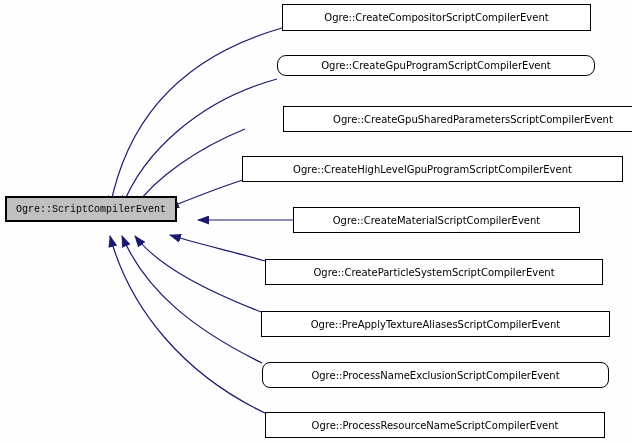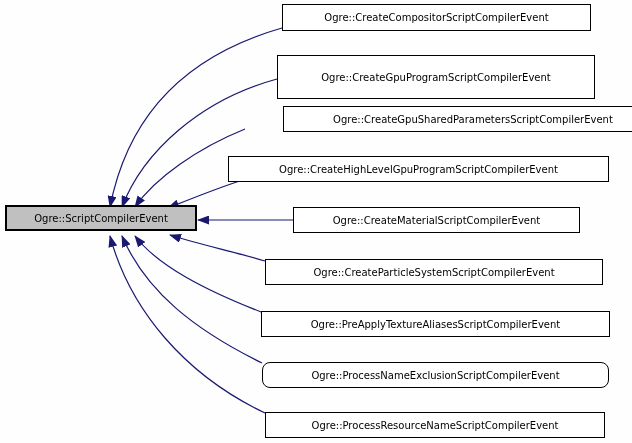--- a/index.html
+++ b/index.html
@@ -67,29 +67,29 @@
     <path class="edge" d="M 277,79 C 200,100 143,152 122,207" marker-end="url(#arrowhead)"></path>
     <path class="edge" d="M 245,129 C 198,148 155,178 135,207" marker-end="url(#arrowhead)"></path>
     <path class="edge" d="M 246,179 C 220,187 193,198 168,208" marker-end="url(#arrowhead)"></path>
     <path class="edge" d="M 293,220 L 198,220" marker-end="url(#arrowhead)"></path>
     <path class="edge" d="M 265,261 C 235,252 198,244 170,235" marker-end="url(#arrowhead)"></path>
     <path class="edge" d="M 261,312 C 205,290 158,266 135,236" marker-end="url(#arrowhead)"></path>
     <path class="edge" d="M 262,363 C 195,330 146,292 122,236" marker-end="url(#arrowhead)"></path>
     <path class="edge" d="M 265,413 C 185,375 130,310 110,236" marker-end="url(#arrowhead)"></path>
   </svg>
 
-  <div class="node base" style="left:5px;top:205px;width:192px;height:26px;">Ogre::ScriptCompilerEvent</div>
+  <div class="node base" style="left:5px;top:196px;width:172px;height:26px;font-family:Liberation Mono, monospace;">Ogre::ScriptCompilerEvent</div>
 
   <div class="node" style="left:282px;top:4px;width:309px;height:27px;">Ogre::CreateCompositorScriptCompilerEvent</div>
 
-  <div class="node" style="left:277px;top:55px;width:318px;height:44px;">Ogre::CreateGpuProgramScriptCompilerEvent</div>
+  <div class="node" style="left:277px;top:55px;width:318px;height:21px;border-radius:9px;">Ogre::CreateGpuProgramScriptCompilerEvent</div>
 
   <div class="node" style="left:245px;top:106px;width:380px;height:26px;margin-left:38px;">Ogre::CreateGpuSharedParametersScriptCompilerEvent</div>
 
-  <div class="node" style="left:228px;top:156px;width:381px;height:26px;">Ogre::CreateHighLevelGpuProgramScriptCompilerEvent</div>
+  <div class="node" style="left:242px;top:156px;width:381px;height:26px;">Ogre::CreateHighLevelGpuProgramScriptCompilerEvent</div>
 
   <div class="node" style="left:293px;top:207px;width:287px;height:26px;">Ogre::CreateMaterialScriptCompilerEvent</div>
 
   <div class="node" style="left:265px;top:259px;width:338px;height:26px;">Ogre::CreateParticleSystemScriptCompilerEvent</div>
 
   <div class="node" style="left:261px;top:311px;width:349px;height:26px;">Ogre::PreApplyTextureAliasesScriptCompilerEvent</div>
 
   <div class="node" style="left:262px;top:362px;width:347px;height:26px;border-radius:8px;">Ogre::ProcessNameExclusionScriptCompilerEvent</div>
 
   <div class="node" style="left:265px;top:412px;width:340px;height:26px;">Ogre::ProcessResourceNameScriptCompilerEvent</div>

